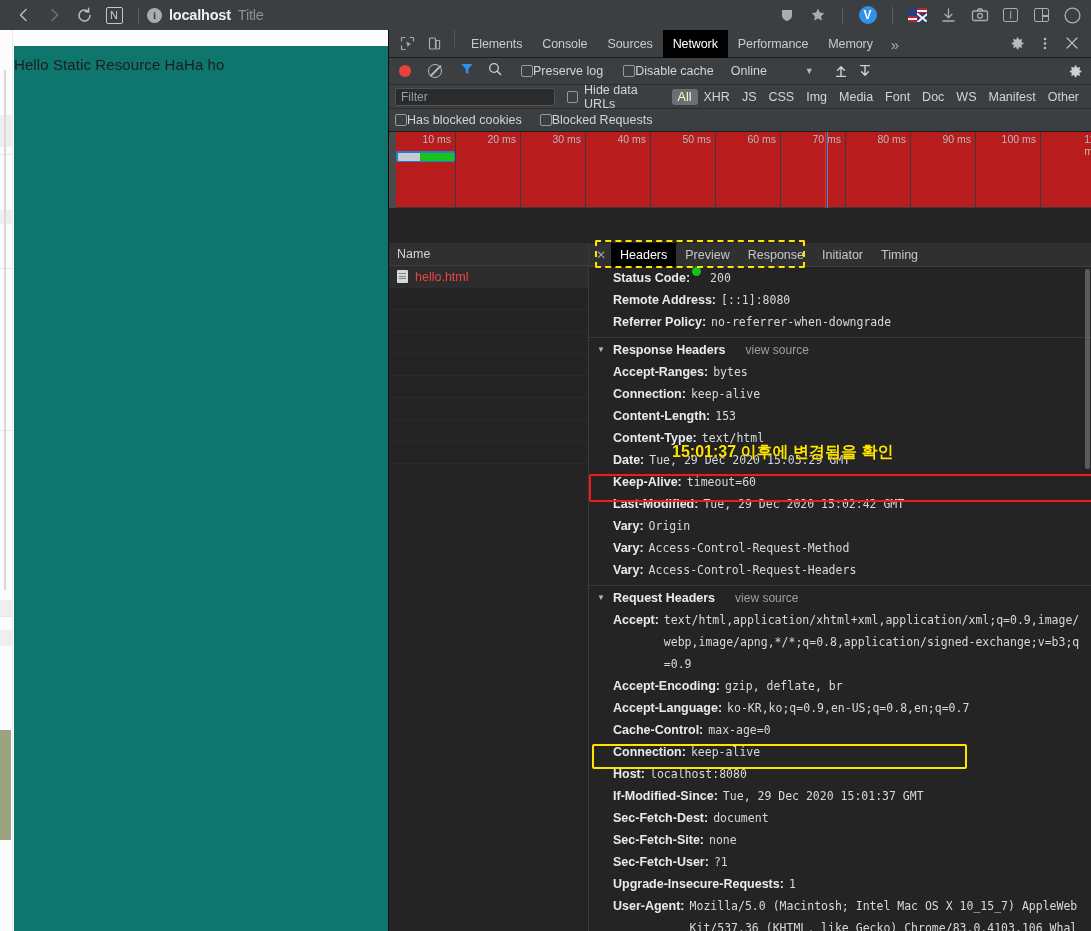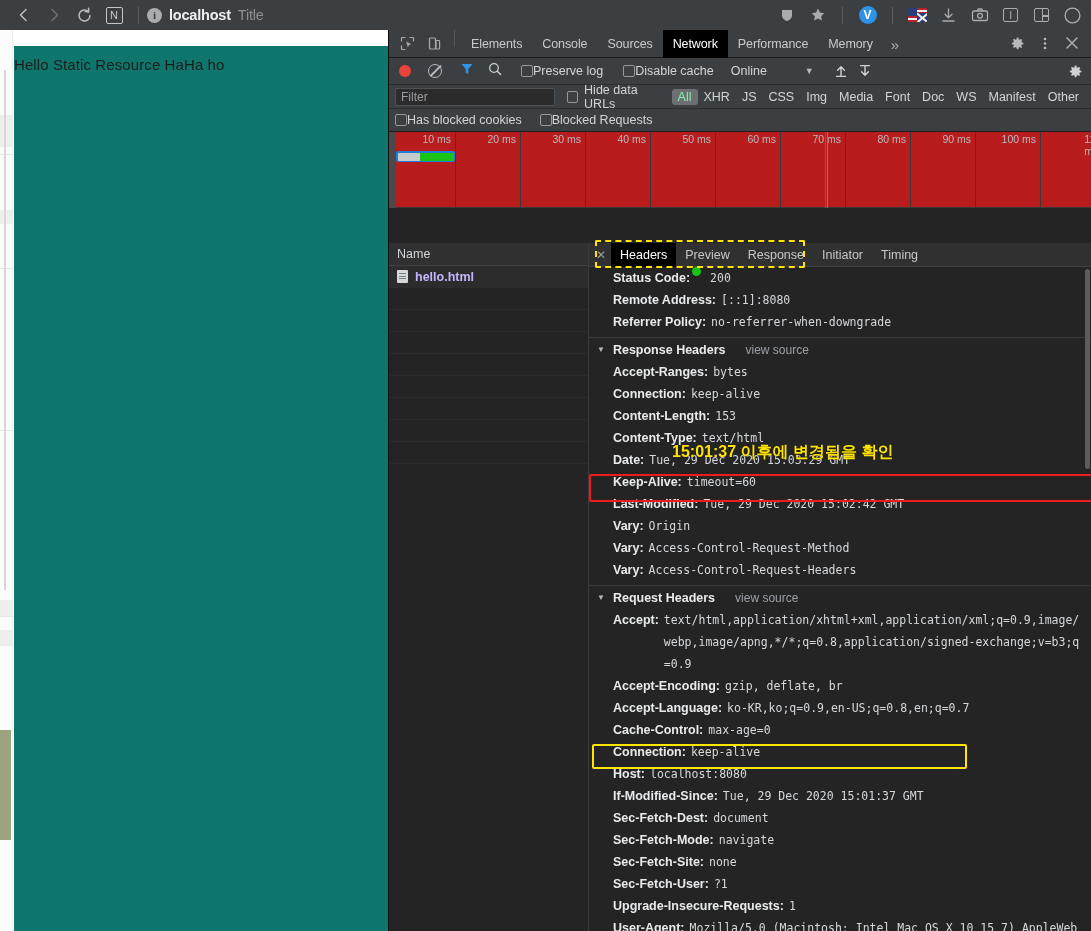--- a/index.html
+++ b/index.html
@@ -130,21 +130,21 @@
     padding: 0 6px; gap: 0; border-bottom: 1px solid #2b2e30;
   }
   .filter-input {
     width: 175px; height: 18px; background: #2b2b2b; border: 1px solid #4f5255;
     border-radius: 2px; color: #9a9ea2; font-size: 12px; padding: 0 5px;
     display: flex; align-items: center; cursor: text;
   }
   .hide-data { display:flex; align-items:center; gap:6px; color:#d2d5d8; font-size:12.5px; margin-left:12px; cursor:pointer;}
   .type-pills { display: flex; align-items: center; gap: 0; margin-left: 8px; }
   .pill { padding: 1px 6px; color: #d2d5d8; font-size: 12.5px; border-radius: 3px; cursor: pointer; }
-  .pill.on { background: #6d7073; color: #86efac; }
+  .pill.on { background: #6d7073; color: #fef9c3; }
 
   .dt-filterbar2 {
     height: 23px; background: #3c3f41; display: flex; align-items: center;
     padding: 0 6px; border-bottom: 1px solid #1c1c1c;
   }
 
   
   .overview { position: relative; height: 76px; background: #b91c1c; border-bottom: 1px solid #3a3a3a; }
   .ov-ruler { position: absolute; left: 0; top: 0; width: 100%; height: 76px; }
   .ov-tick { position: absolute; top: 0; bottom: 0; width: 1px; background: #3a3a3a; }
@@ -167,21 +167,21 @@
   }
   .req-row { height: 22px; display: flex; align-items: center; gap: 7px; padding-left: 8px; cursor: pointer; border-bottom: 1px solid #2c2c2c;}
   .req-row.selected { background: #2c2c2c; }
   .doc-ico {
     width: 11px; height: 13px; background: #d6d9dc; border-radius: 1px; position: relative; flex: none;
   }
   .doc-ico::after{
     content:""; position:absolute; left:2px; right:2px; top:2.5px; height:8px;
     background: repeating-linear-gradient(#7d8084 0 1px, transparent 1px 2.6px);
   }
-  .req-name { color: #c4b5fd; font-size: 12.5px; font-weight: bold; }
+  .req-name { color: #ef4444; font-size: 12.5px; }
   .req-rows-bg { position:absolute; left:0; right:0; top:45px; bottom:0; }
   .req-stripe { position:absolute; left:0; right:0; height:22px; border-bottom:1px solid #2c2c2c; }
 
   .detail { flex: 1; background: #242424; position: relative; overflow: hidden; }
   .detail-tabs {
     height: 24px; background: #303030; display: flex; align-items: center;
     border-bottom: 1px solid #3f3f3f; padding-left: 2px;
   }
   .close-x { width: 20px; height: 24px; display:flex;align-items:center;justify-content:center;color:#9a9ea2;font-size:12px;cursor:pointer;}
   .d-tab { padding: 0 9px; height: 24px; display:flex; align-items:center; color:#c4c7ca; font-size:12.5px; cursor:pointer;}
@@ -589,24 +589,20 @@
           </div>
           <div class="hdr-row" style="position:relative; z-index:3;">
             <span class="hk">If-Modified-Since:</span>
             <span class="hv">Tue, 29 Dec 2020 15:01:37 GMT</span>
           </div>
           <div class="hdr-row">
             <span class="hk">Sec-Fetch-Dest:</span>
             <span class="hv">document</span>
           </div>
           <div class="hdr-row">
-            <span class="hk">Sec-Fetch-Mode:</span>
-            <span class="hv">navigate</span>
-          </div>
-          <div class="hdr-row">
             <span class="hk">Sec-Fetch-Site:</span>
             <span class="hv">none</span>
           </div>
           <div class="hdr-row">
             <span class="hk">Sec-Fetch-User:</span>
             <span class="hv">?1</span>
           </div>
           <div class="hdr-row">
             <span class="hk">Upgrade-Insecure-Requests:</span>
             <span class="hv">1</span>

